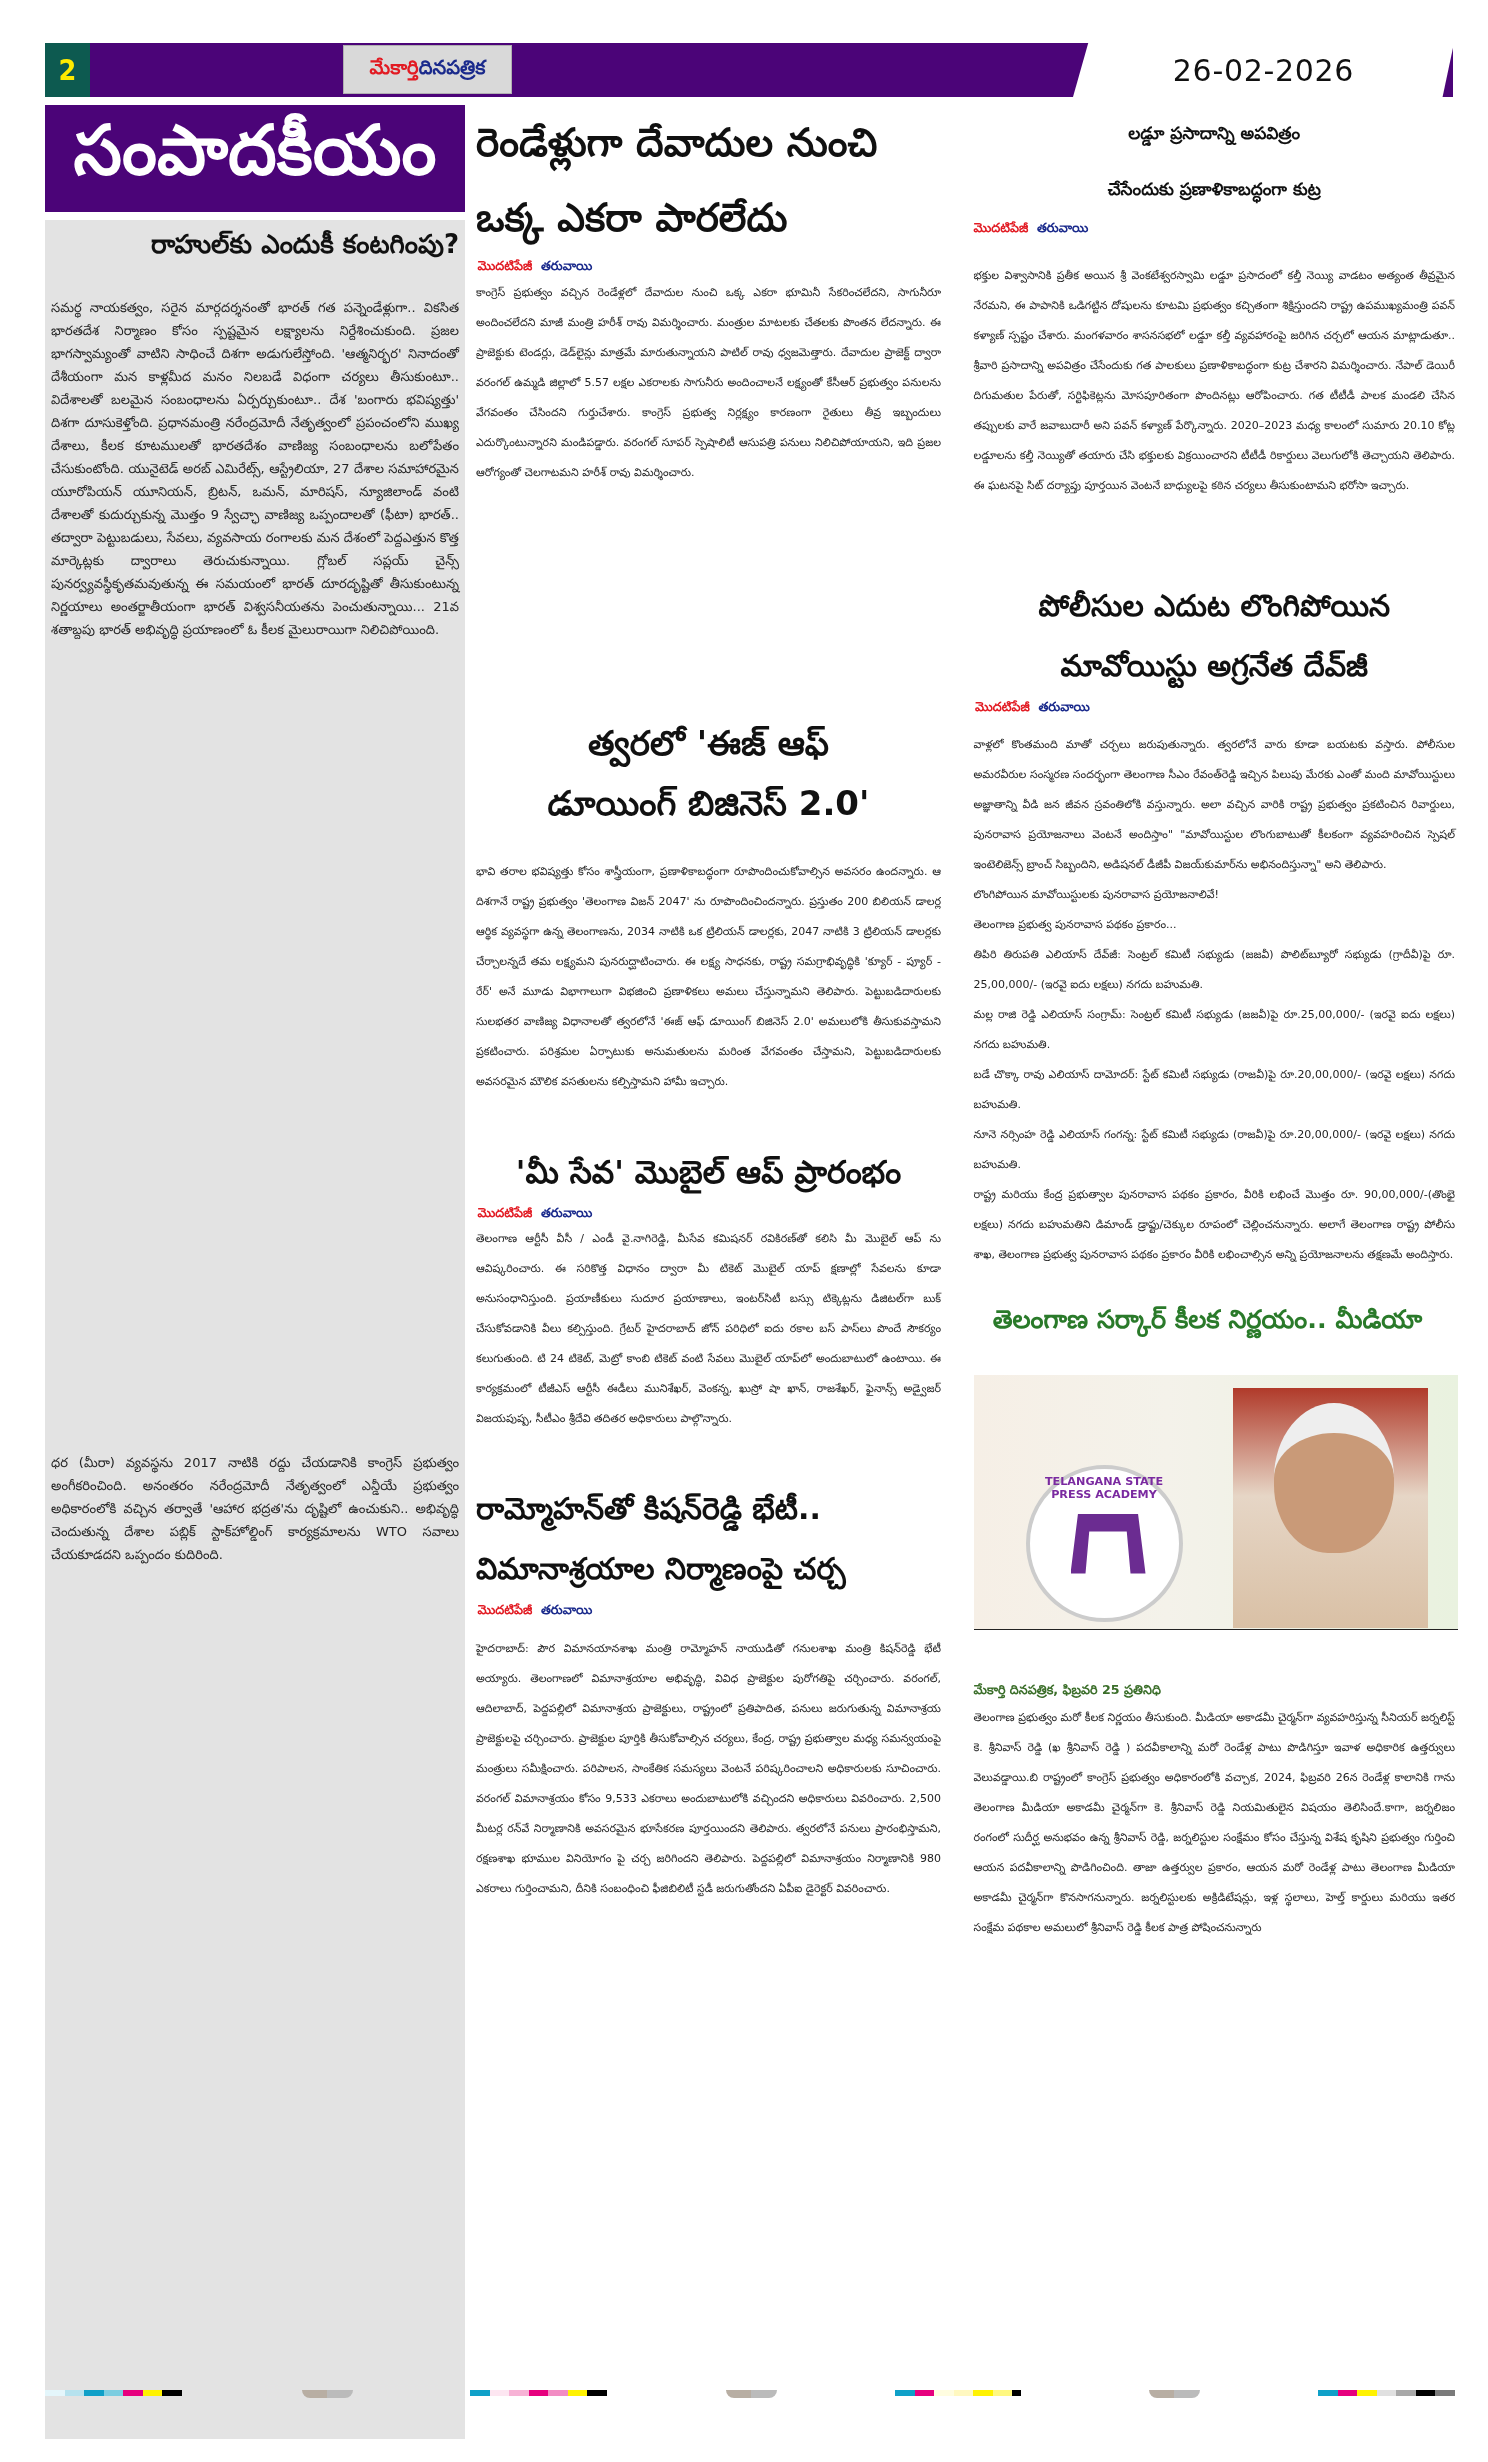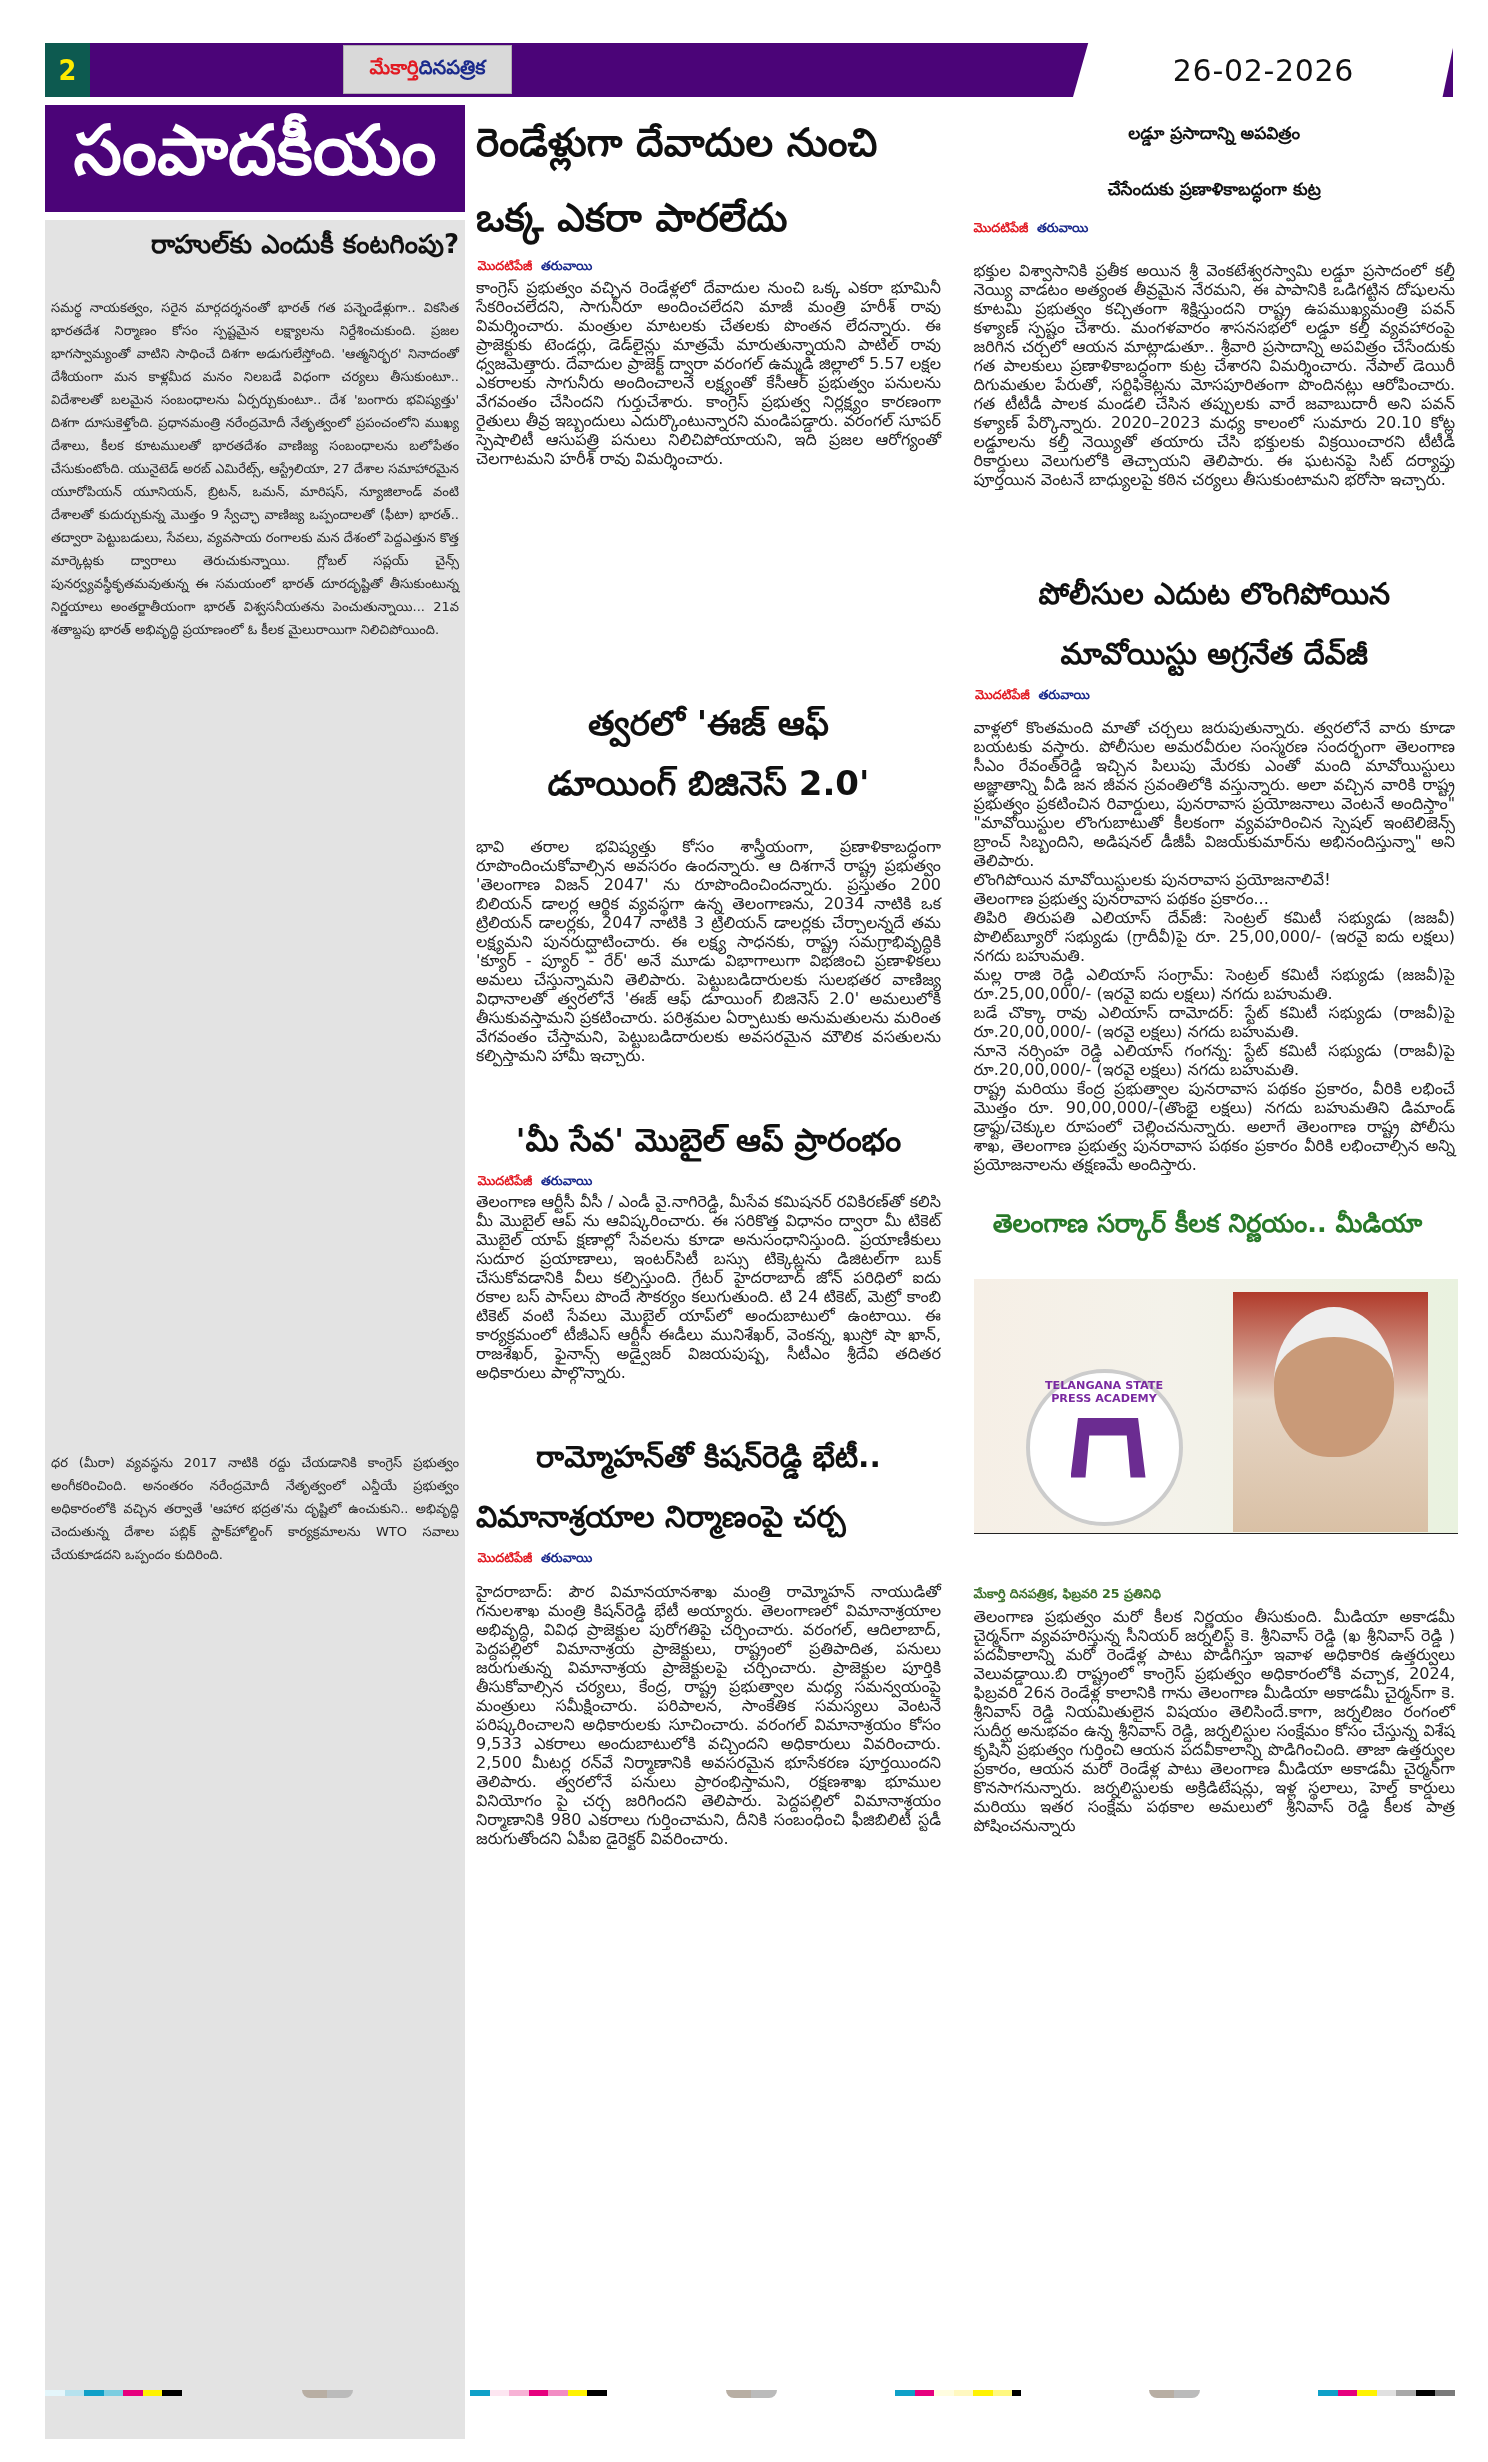--- a/index.html
+++ b/index.html
@@ -24,21 +24,21 @@
   .editorial-body{font-size:13px;line-height:23px;text-align:justify;color:#222}
   .headline{font-weight:bold;color:#111;text-align:center}
   .h-big{font-size:39px;line-height:75px;text-align:left}
   .h-right{font-size:17px;line-height:56px;text-align:center;padding-left:13.5px}
   .h-center{font-size:34px;line-height:60px}
   .h-green{color:#2a7a2a;font-size:25.5px;line-height:52px}
   .kicker{font-size:12.7px;margin:3px 0 1.5px;padding-left:1.5px}
   .kicker .k-red{color:#e21b23;font-weight:bold}
   .kicker .k-blue{color:#1a2a8c;font-weight:bold;margin-left:4.5px}
   .dateline-green{color:#3b6e2a;font-size:12.7px;font-weight:bold;margin:52px 0 3px}
-  .body{font-size:16px;line-height:19px;text-align:justify;color:#222}
+  .body{font-size:11px;line-height:30px;text-align:justify;color:#222}
   .gap{height:12px}
   .photo{width:484px;height:255px;margin:30px 0 0 13.5px;background:linear-gradient(90deg,#f6efe6 0%,#f4f2ea 40%,#e9f2df 100%);position:relative;border-bottom:1.5px solid #222}
   .press-logo{position:absolute;left:52px;top:90px;width:157px;height:157px;border-radius:50%;background:#fff;border:4.5px solid #ccc}
   .press-logo-text{position:absolute;left:0;top:6px;width:100%;text-align:center;font-size:11.2px;font-weight:bold;color:#7a2aa0}
   .press-logo-pillars{position:absolute;left:41px;top:45px;width:75px;height:60px;background:#6b2c91;clip-path:polygon(0 100%,10% 0,90% 0,100% 100%,80% 100%,75% 30%,25% 30%,20% 100%)}
   .portrait{position:absolute;left:259px;top:13.5px;width:195px;height:240px;background:linear-gradient(180deg,#b03a2a 0%,#e6d6c6 45%,#d9c0a5 100%)}
   .portrait-face{position:absolute;left:41px;top:15px;width:120px;height:150px;border-radius:50% 50% 45% 45%;background:#c99a78;border-top:30px solid #eee}
   .colorbar{position:absolute;top:2390px;height:6px;display:flex}
   .colorbar div{width:19.5px;height:6px}
   .reg{position:absolute;top:2390px;width:51px;height:7.5px;border-radius:0 0 13.5px 13.5px;background:linear-gradient(90deg,#b8aea3 50%,#bbb 50%)}
@@ -88,21 +88,21 @@
   <article style="margin-top:45px">
     <h1 class="headline h-center" style="font-size:31.5px">'మీ సేవ' మొబైల్ ఆప్ ప్రారంభం</h1>
     <div class="kicker">
       <span class="k-red">మొదటిపేజీ</span>
       <span class="k-blue">తరువాయి</span>
     </div>
     <p class="body">తెలంగాణ ఆర్టీసీ వీసీ / ఎండీ వై.నాగిరెడ్డి, మీసేవ కమిషనర్ రవికిరణ్‌తో కలిసి మీ మొబైల్ ఆప్ ను ఆవిష్కరించారు. ఈ సరికొత్త విధానం ద్వారా మీ టికెట్ మొబైల్ యాప్ క్షణాల్లో సేవలను కూడా అనుసంధానిస్తుంది. ప్రయాణీకులు సుదూర ప్రయాణాలు, ఇంటర్‌సిటీ బస్సు టిక్కెట్లను డిజిటల్‌గా బుక్ చేసుకోవడానికి వీలు కల్పిస్తుంది. గ్రేటర్ హైదరాబాద్ జోన్ పరిధిలో ఐదు రకాల బస్ పాస్‌లు పొందే సౌకర్యం కలుగుతుంది. టి 24 టికెట్, మెట్రో కాంబి టికెట్ వంటి సేవలు మొబైల్ యాప్‌లో అందుబాటులో ఉంటాయి. ఈ కార్యక్రమంలో టీజీఎస్ ఆర్టీసీ ఈడీలు మునిశేఖర్, వెంకన్న, ఖుస్రో షా ఖాన్, రాజశేఖర్, ఫైనాన్స్ అడ్వైజర్ విజయపుష్ప, సీటీఎం శ్రీదేవి తదితర అధికారులు పాల్గొన్నారు.</p>
   </article>
 
   <article style="margin-top:45px">
-    <h1 class="headline h-center" style="font-size:30px;text-align:center">రామ్మోహన్‌తో కిషన్‌రెడ్డి భేటీ..</h1>
+    <h1 class="headline h-center" style="font-size:30px;text-align:left">రామ్మోహన్‌తో కిషన్‌రెడ్డి భేటీ..</h1>
     <h1 class="headline h-center" style="font-size:30px;text-align:left">విమానాశ్రయాల నిర్మాణంపై చర్చ</h1>
     <div class="kicker">
       <span class="k-red">మొదటిపేజీ</span>
       <span class="k-blue">తరువాయి</span>
     </div>
     <div class="gap"></div>
     <p class="body">హైదరాబాద్: పౌర విమానయానశాఖ మంత్రి రామ్మోహన్ నాయుడితో గనులశాఖ మంత్రి కిషన్‌రెడ్డి భేటీ అయ్యారు. తెలంగాణలో విమానాశ్రయాల అభివృద్ధి, వివిధ ప్రాజెక్టుల పురోగతిపై చర్చించారు. వరంగల్, ఆదిలాబాద్, పెద్దపల్లిలో విమానాశ్రయ ప్రాజెక్టులు, రాష్ట్రంలో ప్రతిపాదిత, పనులు జరుగుతున్న విమానాశ్రయ ప్రాజెక్టులపై చర్చించారు. ప్రాజెక్టుల పూర్తికి తీసుకోవాల్సిన చర్యలు, కేంద్ర, రాష్ట్ర ప్రభుత్వాల మధ్య సమన్వయంపై మంత్రులు సమీక్షించారు. పరిపాలన, సాంకేతిక సమస్యలు వెంటనే పరిష్కరించాలని అధికారులకు సూచించారు. వరంగల్ విమానాశ్రయం కోసం 9,533 ఎకరాలు అందుబాటులోకి వచ్చిందని అధికారులు వివరించారు. 2,500 మీటర్ల రన్‌వే నిర్మాణానికి అవసరమైన భూసేకరణ పూర్తయిందని తెలిపారు. త్వరలోనే పనులు ప్రారంభిస్తామని, రక్షణశాఖ భూముల వినియోగం పై చర్చ జరిగిందని తెలిపారు. పెద్దపల్లిలో విమానాశ్రయం నిర్మాణానికి 980 ఎకరాలు గుర్తించామని, దీనికి సంబంధించి ఫీజిబిలిటీ స్టడీ జరుగుతోందని ఏపీఐ డైరెక్టర్ వివరించారు.</p>
   </article>
 </div>
 

